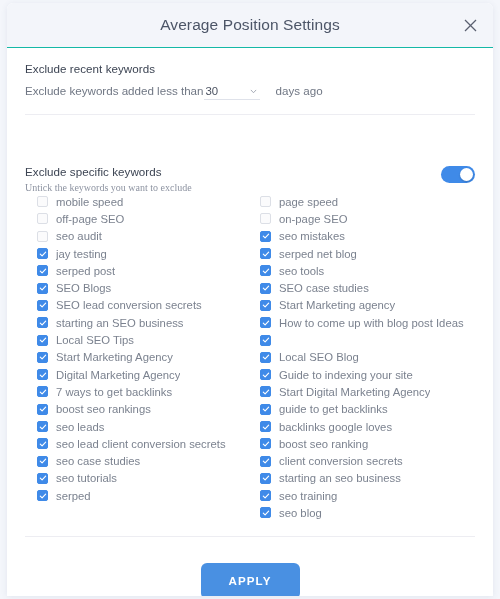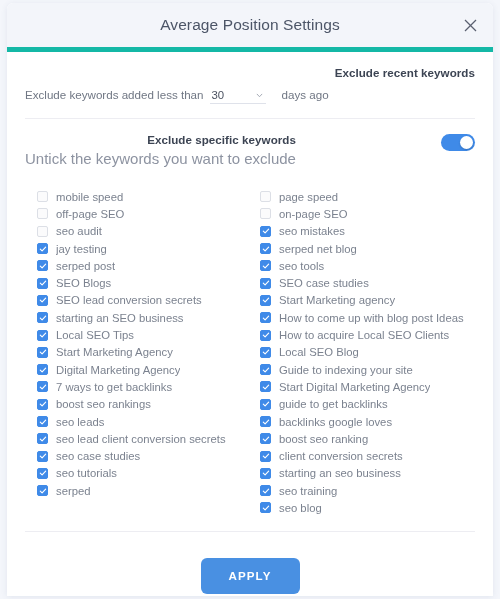--- a/index.html
+++ b/index.html
@@ -22,21 +22,21 @@
     border-radius: 6px 6px 0 0;
     box-shadow: 0 1px 6px rgba(70, 90, 130, 0.10);
     overflow: hidden;
   }
 
   
   .modal-header {
     position: relative;
     height: 44px;
     background: #f3f5fa;
-    border-bottom: 5px solid #14b8a6;
+    border-bottom: 1px solid #14b8a6;
     display: flex;
     align-items: center;
     justify-content: center;
   }
   .modal-title {
     font-size: 15.5px;
     color: #4c5567;
     font-weight: 400;
     letter-spacing: 0.1px;
   }
@@ -58,40 +58,40 @@
   
   .modal-body {
     padding: 0 18px;
     box-sizing: border-box;
   }
 
   .section { padding-top: 14px; }
 
   .section-title {
     font-size: 11.6px;
-    font-weight: bold;
+    font-weight: normal;
     color: #3c4453;
     letter-spacing: 0.05px;
     margin: 0;
-    text-align: right;
   }
   .section-sub {
-    font-size: 15px;
+    font-size: 10px;
     color: #8d93a1;
     margin: 4px 0 0 0;
+    font-family: Liberation Serif, serif;
   }
 
   .recent-row {
     display: flex;
     align-items: baseline;
     margin-top: 9px;
     font-size: 11.6px;
     color: #707784;
   }
-  .recent-row .lbl-pre { margin-right: 6px; }
+  .recent-row .lbl-pre { }
   .recent-row .lbl-post { margin-left: 16px; }
 
   .days-select {
     position: relative;
     display: inline-flex;
     align-items: baseline;
     border-bottom: 1px solid #dfe2ea;
     padding: 0 2px 2px 2px;
     min-width: 52px;
     cursor: pointer;
@@ -116,20 +116,21 @@
     height: 1px;
     background: #ededf2;
     margin: 14px 0 0 0;
   }
 
   
   .head-flex {
     display: flex;
     align-items: flex-start;
     justify-content: space-between;
+    margin-top: 36px;
   }
   .toggle {
     width: 34px;
     height: 17px;
     border-radius: 9px;
     position: relative;
     flex: 0 0 auto;
     cursor: pointer;
     margin-top: 1px;
   }
@@ -143,21 +144,21 @@
     border-radius: 50%;
     background: #ffffff;
     box-shadow: 0 1px 2px rgba(0,0,0,0.18);
   }
   .toggle.on .knob  { right: 2px; }
   .toggle.off .knob { left: 2px; }
 
   
   .kw-columns {
     display: flex;
-    margin-top: 21px;
+    margin-top: 0;
   }
   .kw-col {
     width: 50%;
     box-sizing: border-box;
   }
   .kw-col.left  { padding-left: 12px; }
   .kw-col.right { padding-left: 10px; }
 
   .kw-item {
     display: flex;
@@ -450,21 +451,20 @@
                 </svg>
               </span>
               <span class="kw-label">How to come up with blog post Ideas</span>
             </div>
             <div class="kw-item">
               <span class="cbox checked">
                 <svg width="8" height="8" viewBox="0 0 10 10" aria-hidden="true">
                   <path d="M1.6 5.1 L3.9 7.3 L8.3 2.6" fill="none" stroke="#ffffff" stroke-width="1.4" stroke-linecap="round" stroke-linejoin="round"></path>
                 </svg>
               </span>
-              <span class="kw-label">How to acquire Local SEO Clients</span>
             </div>
             <div class="kw-item">
               <span class="cbox checked">
                 <svg width="8" height="8" viewBox="0 0 10 10" aria-hidden="true">
                   <path d="M1.6 5.1 L3.9 7.3 L8.3 2.6" fill="none" stroke="#ffffff" stroke-width="1.4" stroke-linecap="round" stroke-linejoin="round"></path>
                 </svg>
               </span>
               <span class="kw-label">Local SEO Blog</span>
             </div>
             <div class="kw-item">

